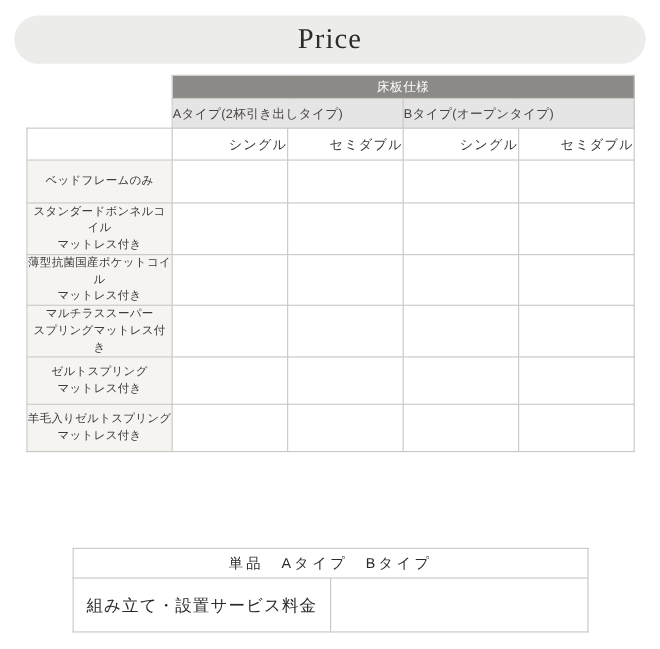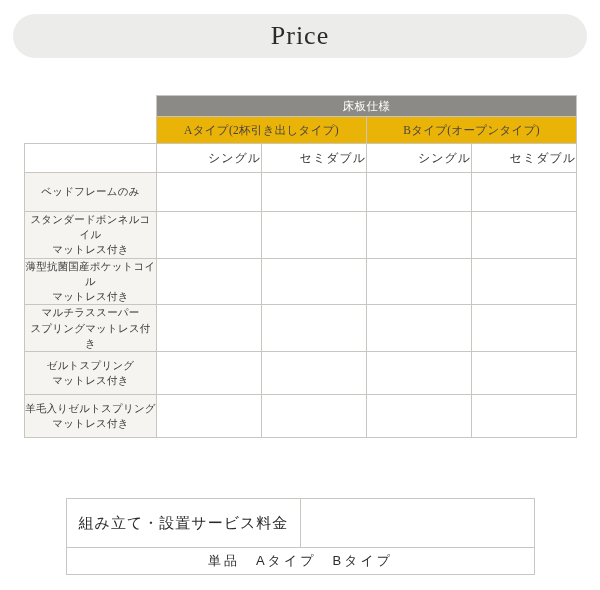--- a/index.html
+++ b/index.html
@@ -39,21 +39,21 @@
     font-family: "Liberation Serif", serif;
     font-size: 26px;
     letter-spacing: 1px;
     color: #2b2b2b;
   }
 
   
   .price-table {
     position: absolute;
     left: 24px;
-    top: 95px;
+    top: 68px;
     width: 552px;
     border-collapse: collapse;
     table-layout: fixed;
     border-radius: 19px;
   }
   .price-table td, .price-table th {
     border: 1px solid #c9c6c2;
     padding: 0;
     font-weight: normal;
   }
@@ -65,28 +65,26 @@
     text-align: center;
     height: 20px;
     letter-spacing: 0.5px;
     font-weight: bold;
   }
   .hdr-blank {
     border: none !important;
     background: #ffffff;
   }
   .hdr-type {
-    background: #eab308;
+    background: #e5e5e5;
     color: #4a4340;
     font-size: 11.5px;
-    text-align: center;
     height: 26px;
     font-weight: bold;
     letter-spacing: 0.3px;
-    font-family: Liberation Serif, serif;
   }
   .hdr-size {
     background: #ffffff;
     color: #3a3a3a;
     font-size: 12px;
     text-align: right;
     height: 28px;
     font-weight: bold;
     letter-spacing: 1px;
   }
@@ -249,22 +247,22 @@
     </tbody>
   </table>
 
   <table class="service-table">
     <colgroup>
       <col style="width:234px">
       <col style="width:234px">
     </colgroup>
     <tbody>
       <tr>
+        <td class="service-hdr" colspan="2">単品　Aタイプ　Bタイプ</td>
+      </tr>
+      <tr>
         <td class="service-label">組み立て・設置サービス料金</td>
         <td class="service-blank"></td>
       </tr>
-      <tr>
-        <td class="service-hdr" colspan="2">単品　Aタイプ　Bタイプ</td>
-      </tr>
     </tbody>
   </table>
 
 </div>
 
 </body></html>

